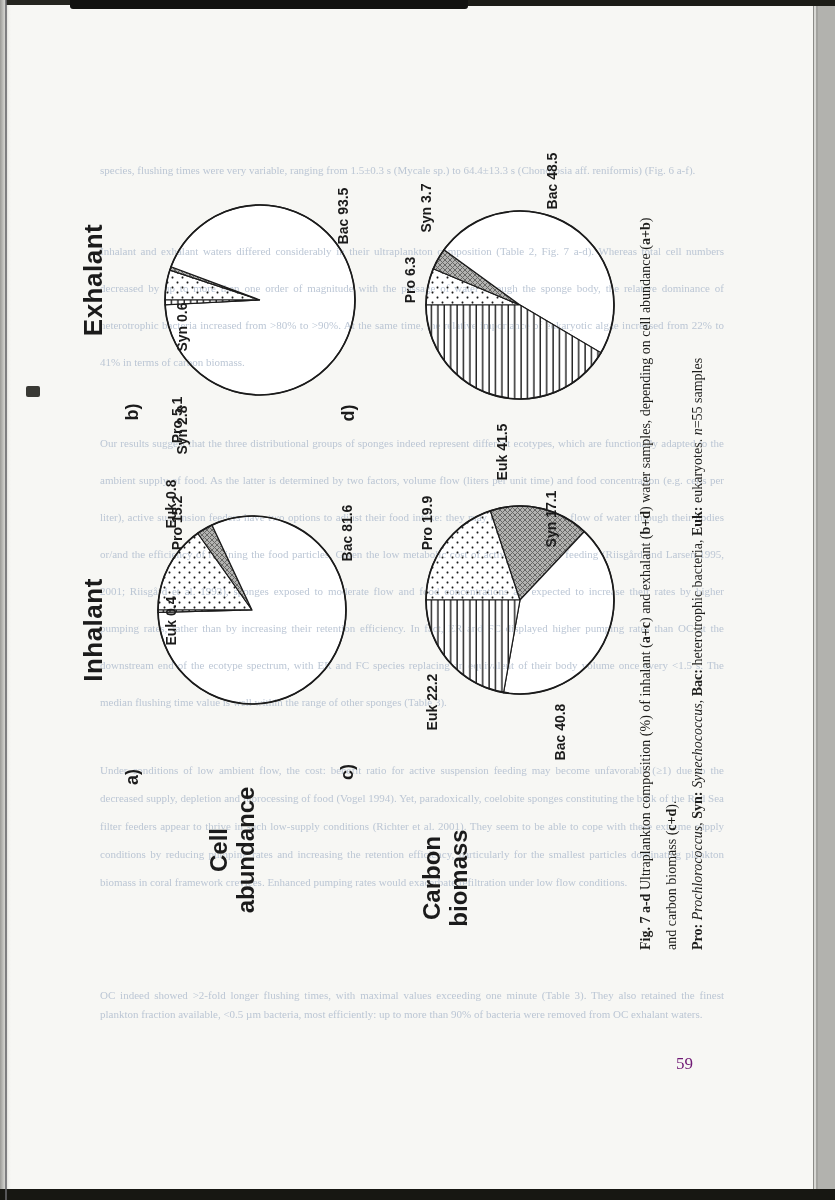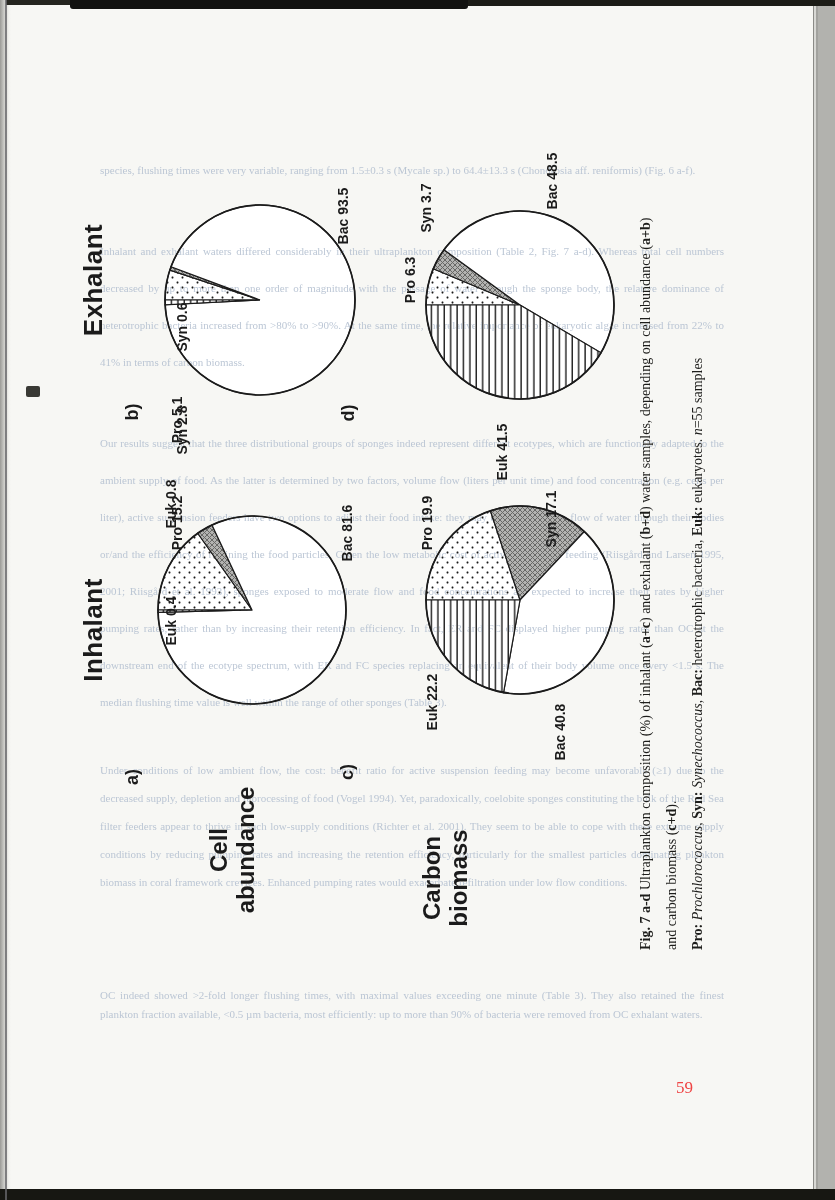--- a/index.html
+++ b/index.html
@@ -31,22 +31,22 @@
      letter-spacing:.5px;white-space:nowrap;}
   .rowhead{position:absolute;transform:translate(-50%,-50%);font-weight:bold;font-size:24px;
      line-height:27px;text-align:center;white-space:nowrap;}
   .panel-letter{position:absolute;transform:translate(-50%,-50%);font-weight:bold;font-size:18px;}
   .pie-label{position:absolute;transform:translate(-50%,-50%);font-weight:bold;font-size:14px;
      white-space:nowrap;}
   .pie-svg{position:absolute;}
   .caption-line{position:absolute;font-family:"Liberation Serif",serif;font-size:14px;
      white-space:nowrap;color:#1d1d1b;}
 
-  #page-number{position:absolute;left:676px;top:1078px;font-family:"Liberation Serif",serif;
-     font-size:17px;color:#ef4444;z-index:4;}
+  #page-number{position:absolute;left:676px;top:1054px;font-family:"Liberation Serif",serif;
+     font-size:17px;color:#701a75;z-index:4;}
 </style>
 </head>
 <body>
 
 <div id="scan">
 
   <svg width="0" height="0" style="position:absolute" aria-hidden="true">
     <defs>
       <pattern id="pat-dots" width="10" height="10" patternUnits="userSpaceOnUse">
         <rect width="10" height="10" fill="#ffffff"></rect>

